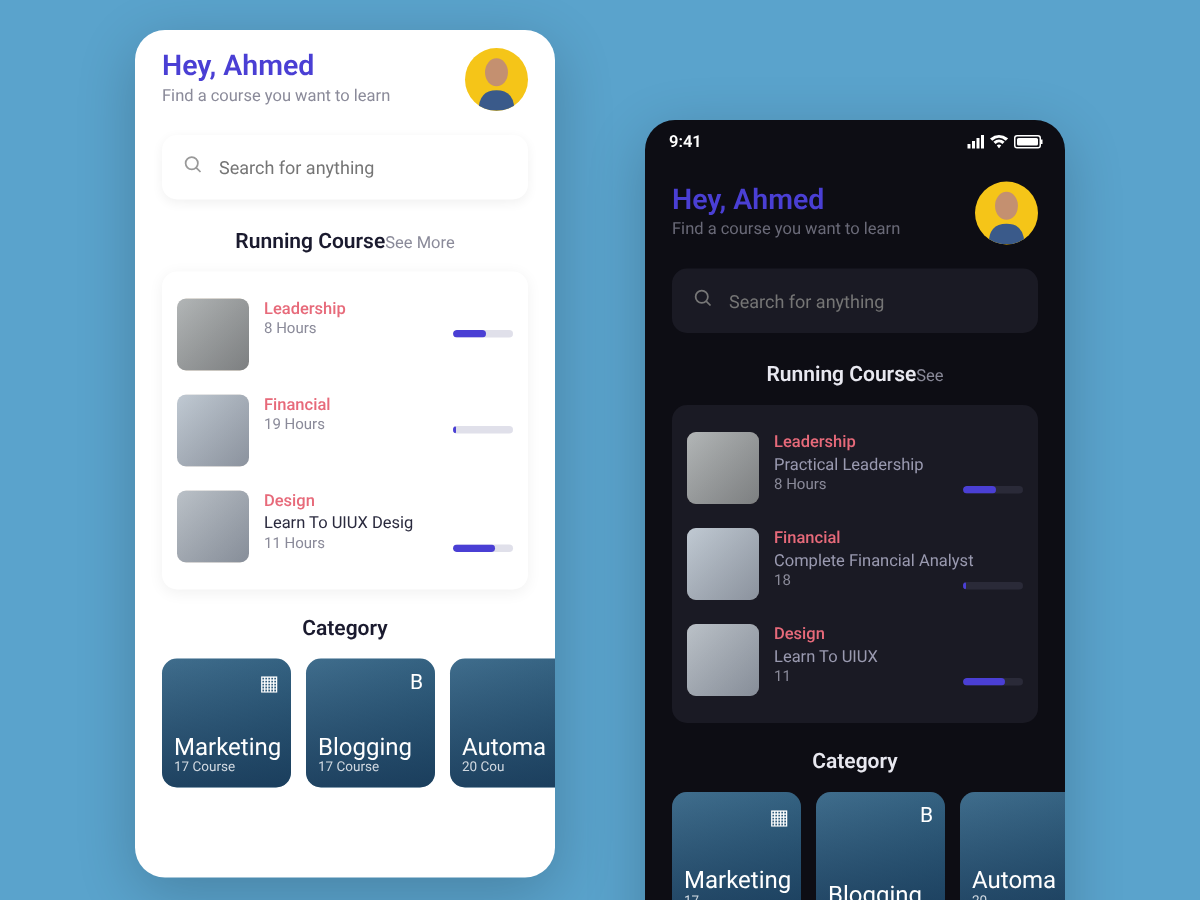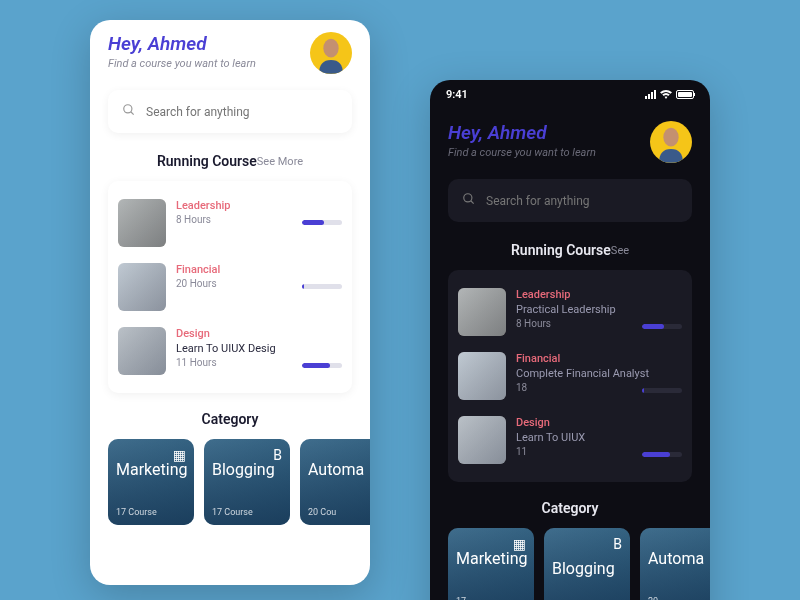--- a/index.html
+++ b/index.html
@@ -4,21 +4,21 @@
 <style>
 * { margin: 0; padding: 0; box-sizing: border-box; font-family: -apple-system, BlinkMacSystemFont, "Segoe UI", Roboto, sans-serif; }
 body { background: #5aa3cc; width: 800px; height: 600px; overflow: hidden; position: relative; }
 .phone { position: absolute; width: 280px; border-radius: 20px; overflow: hidden; box-shadow: 0 10px 40px rgba(0,0,0,0.2); }
 .phone-light { left: 90px; top: 20px; background: #fff; height: 565px; }
 .phone-dark { left: 430px; top: 80px; background: #0d0d14; height: 565px; }
 .status-bar { display: flex; justify-content: space-between; align-items: center; padding: 8px 16px; font-size: 11px; font-weight: 600; gap: 32px; }
 .phone-dark .status-bar { color: #fff; }
 .status-icons { display: flex; gap: 4px; align-items: center; }
 .content { padding: 12px 18px; }
-.header-row { display: flex; justify-content: space-between; align-items: flex-start; margin-bottom: 16px; font-style: italic; }
+.header-row { display: flex; justify-content: space-between; align-items: flex-start; margin-bottom: 16px; }
 .greeting { font-size: 19px; font-weight: 600; color: #4a3fd4; }
 .subtitle { font-size: 11px; color: #8a8a99; margin-top: 2px; }
 .phone-dark .subtitle { color: #6a6a78; }
 .avatar { width: 42px; height: 42px; border-radius: 50%; background: #f5c518; display: flex; align-items: flex-end; justify-content: center; overflow: hidden; }
 .avatar svg { width: 34px; height: 38px; }
 .search-box { background: #fff; border-radius: 10px; padding: 12px 14px; display: flex; align-items: center; gap: 10px; box-shadow: 0 2px 8px rgba(0,0,0,0.06); margin-bottom: 20px; }
 .phone-dark .search-box { background: #1a1a24; box-shadow: none; }
 .search-box input { border: none; outline: none; background: transparent; font-size: 12px; color: #666; flex: 1; }
 .phone-dark .search-box input { color: #888; }
 .section-head { display: flex; justify-content: center; align-items: center; margin-bottom: 12px; }
@@ -40,21 +40,21 @@
 .course-hours { font-size: 10px; color: #8a8a99; }
 .progress-wrap { width: 40px; height: 5px; background: #e0e0ea; border-radius: 3px; margin-top: 6px; align-self: flex-end; overflow:hidden; }
 .phone-dark .progress-wrap { background: #2a2a38; }
 .progress-fill { height: 100%; background: #4a3fd4; border-radius: 3px; }
 .course-row { display:flex; justify-content:space-between; align-items:flex-end; }
 .cat-row { display: flex; gap: 10px; margin-top: 8px; }
 .cat-card { width: 86px; height: 86px; border-radius: 10px; background: linear-gradient(135deg, #4a7a9a, #2a5a7a); position: relative; overflow: hidden; flex-shrink: 0; padding: 8px; display: flex; flex-direction: column; justify-content: flex-end; }
 .cat-card::before { content:""; position:absolute; inset:0; background: linear-gradient(180deg, rgba(40,80,110,0.3), rgba(20,50,80,0.7)); }
 .cat-icon { position: absolute; top: 8px; right: 8px; color: #fff; font-size: 14px; z-index: 2; }
 .cat-name { font-size: 16px; color: #fff; z-index: 2; position: relative; }
-.cat-count { font-size: 9px; color: #d0d8e0; z-index: 2; position: relative; margin-top: 28px; }
+.cat-count { font-size: 9px; color: #d0d8e0; z-index: 2; position: relative; }
 .signal-bars { display:inline-flex; gap:1px; align-items:flex-end; }
 .signal-bars span { width:2px; background:#fff; }
 .signal-bars span:nth-child(1){height:3px} .signal-bars span:nth-child(2){height:5px} .signal-bars span:nth-child(3){height:7px} .signal-bars span:nth-child(4){height:9px}
 .wifi-icon { width:12px; height:9px; }
 .battery-icon { width:18px; height:9px; border:1px solid #fff; border-radius:2px; position:relative; }
 .battery-icon::after { content:""; position:absolute; right:-2px; top:2px; width:1px; height:3px; background:#fff; }
 .battery-icon::before { content:""; position:absolute; left:1px; top:1px; bottom:1px; width:14px; background:#fff; border-radius:1px; }
 </style>
 </head>
 <body>
@@ -98,21 +98,21 @@
                 <div class="progress-fill" style="width:55%"></div>
               </div>
           </div>
         </div>
       </div>
       <div class="course-item">
         <div class="thumb thumb-desk"></div>
         <div class="course-info">
           <div class="course-tag">Financial</div>
           <div class="course-row">
-            <div class="course-hours">20 Hours</div>
+            <div class="course-hours">19 Hours</div>
             <div class="progress-wrap">
                 <div class="progress-fill" style="width:5%"></div>
               </div>
           </div>
         </div>
       </div>
       <div class="course-item">
         <div class="thumb thumb-design"></div>
         <div class="course-info">
           <div class="course-tag">Design</div>

